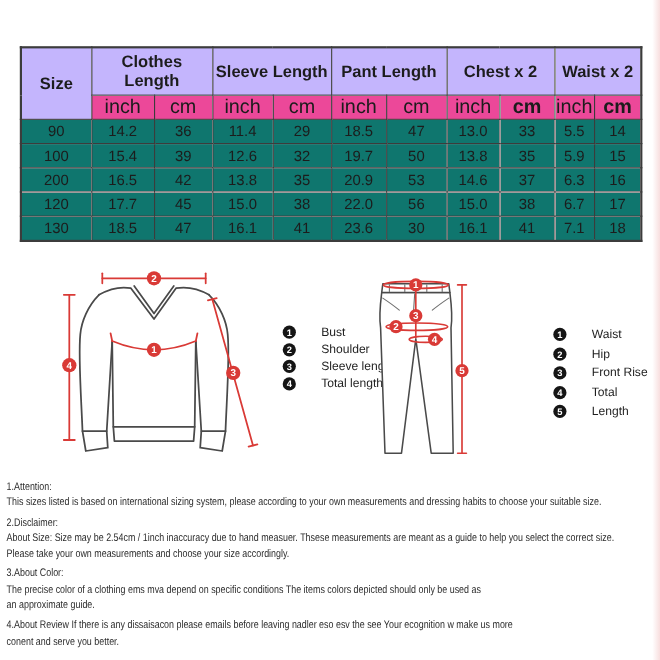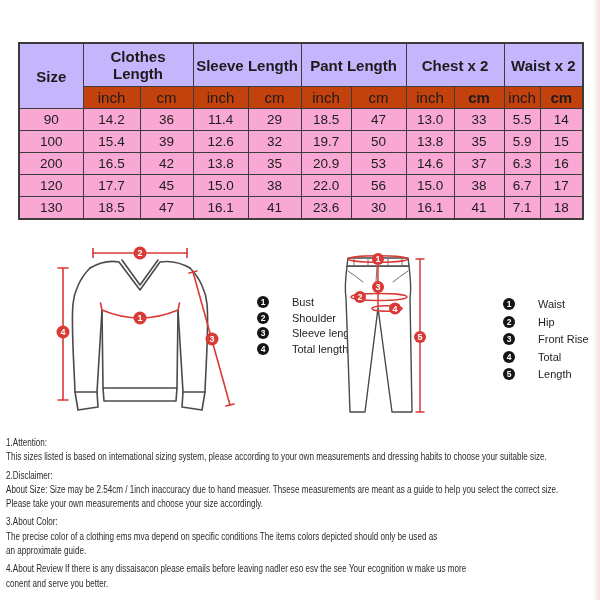--- a/index.html
+++ b/index.html
@@ -5,23 +5,23 @@
   html,body{margin:0;padding:0;background:#fff;}
   #canvas{position:relative;width:600px;height:600px;background:#ffffff;overflow:hidden;
           font-family:"Liberation Sans",sans-serif;color:#1c1c1c;}
 
   
   #size-chart{position:absolute;left:18px;top:42px;width:564px;border-collapse:collapse;
               table-layout:fixed;background:#fff;border:2px solid #3c3c3c;}
   #size-chart th,#size-chart td{border:1px solid #3c3c3c;text-align:center;vertical-align:middle;
               padding:0;overflow:hidden;}
   #size-chart .group-row th{height:42px;font-size:15px;font-weight:700;background:#c4b5fd;}
-  #size-chart .unit-row td{height:21px;font-size:15px;background:#c2410c;}
+  #size-chart .unit-row td{height:21px;font-size:18px;background:#ec4899;}
   #size-chart .unit-bold{font-weight:700;}
-  #size-chart tbody td{height:21px;font-size:13.5px;background:#f9a8d4;}
+  #size-chart tbody td{height:21px;font-size:13.5px;background:#0f766e;}
 
   
   #sweater-svg{position:absolute;left:45px;top:240px;}
   #pants-svg{position:absolute;left:340px;top:240px;}
   .marker-text{fill:#fff;font-size:9px;font-weight:700;font-family:"Liberation Sans",sans-serif;text-anchor:middle;}
 
   
   .legend{position:absolute;display:flex;flex-direction:column;}
   #sweater-legend{left:257px;top:296px;gap:3.5px;}
   #pants-legend{left:503px;top:298px;gap:5.5px;}

